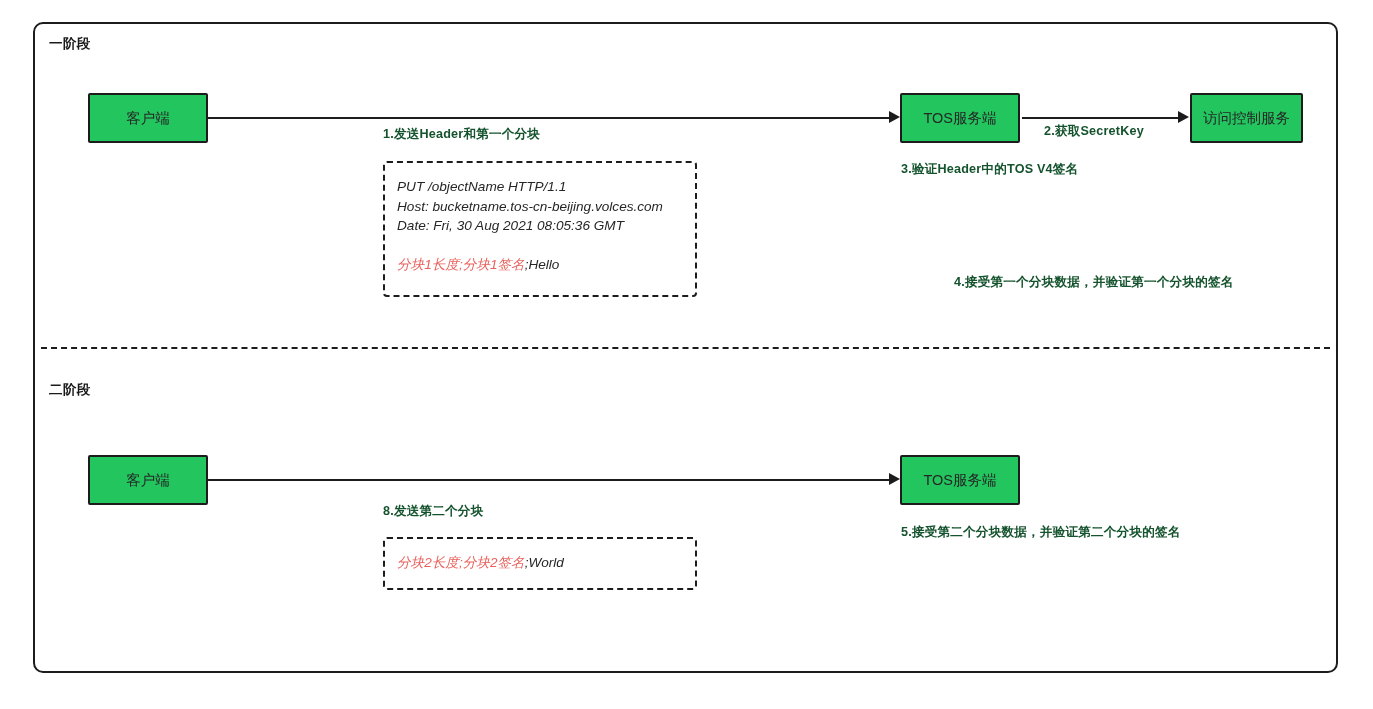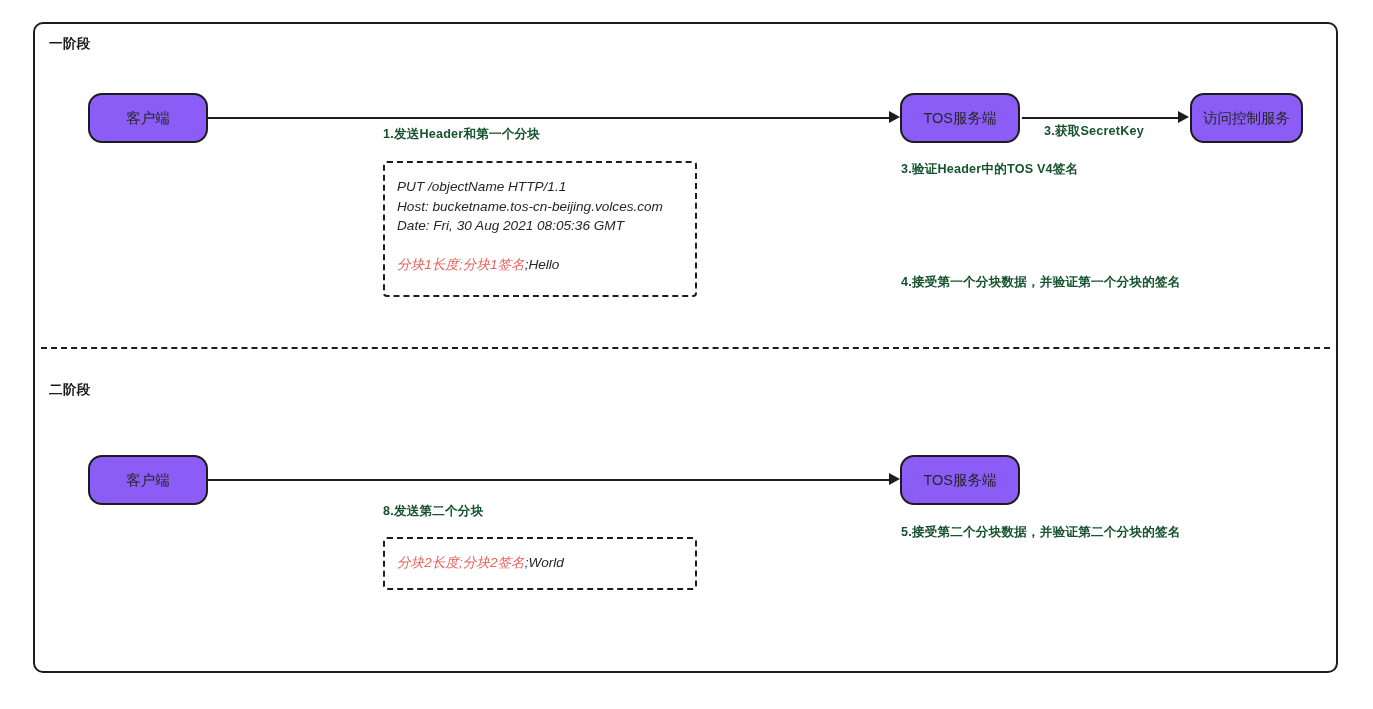--- a/index.html
+++ b/index.html
@@ -55,23 +55,23 @@
     letter-spacing: 0.4px;
     white-space: nowrap;
   }
   #phase1-title { left: 49px; top: 35px; }
   #phase2-title { left: 49px; top: 381px; }
 
   
   .node {
     position: absolute;
     box-sizing: border-box;
-    background: #8b5cf6;
+    background: #22c55e;
     border: 2.5px solid #1c1c1c;
-    border-radius: 14px;
+    border-radius: 2px;
     display: flex;
     align-items: center;
     justify-content: center;
     font-size: 14.5px;
     color: #262626;
     white-space: nowrap;
   }
   #node-client-1       { left: 88px;  top: 93px;  width: 120px; height: 50px; }
   #node-tos-1          { left: 900px; top: 93px;  width: 120px; height: 50px; }
   #node-access-control { left: 1190px;top: 93px;  width: 113px; height: 50px; }
@@ -103,21 +103,21 @@
     position: absolute;
     font-size: 12.6px;
     font-weight: bold;
     color: #14532d;
     letter-spacing: 0.2px;
     white-space: nowrap;
   }
   #step1-label { left: 383px; top: 126px; }
   #step2-label { left: 1044px; top: 123px; }
   #step3-label { left: 901px; top: 161px; }
-  #step4-label { left: 901px; top: 274px; }
+  #step4-label { left: 954px; top: 274px; }
   #step5-label { left: 383px; top: 503px; }
   #step6-label { left: 901px; top: 524px; }
 
   
   .payload-box {
     position: absolute;
     box-sizing: border-box;
     border: 2.4px dashed #1c1c1c;
     border-radius: 4px;
     background: #ffffff;
@@ -151,21 +151,21 @@
   <div class="node" id="node-client-1">客户端</div>
   <div class="node" id="node-tos-1">TOS服务端</div>
   <div class="node" id="node-access-control">访问控制服务</div>
 
   <div class="arrow-line" id="arrow1-line"></div>
   <div class="arrow-head" id="arrow1-head"></div>
   <div class="arrow-line" id="arrow2-line"></div>
   <div class="arrow-head" id="arrow2-head"></div>
 
   <div class="step-label" id="step1-label">1.发送Header和第一个分块</div>
-  <div class="step-label" id="step2-label">3.获取SecretKey</div>
+  <div class="step-label" id="step2-label">2.获取SecretKey</div>
   <div class="step-label" id="step3-label">3.验证Header中的TOS V4签名</div>
   <div class="step-label" id="step4-label">4.接受第一个分块数据，并验证第一个分块的签名</div>
 
   <div class="payload-box" id="payload-box-1">
     <div class="payload-line">PUT /objectName HTTP/1.1</div>
     <div class="payload-line">Host: bucketname.tos-cn-beijing.volces.com</div>
     <div class="payload-line">Date: Fri, 30 Aug 2021 08:05:36 GMT</div>
     <div class="payload-gap"></div>
     <div class="payload-line"><span class="red">分块1长度;分块1签名</span><span>;Hello</span></div>
   </div>

